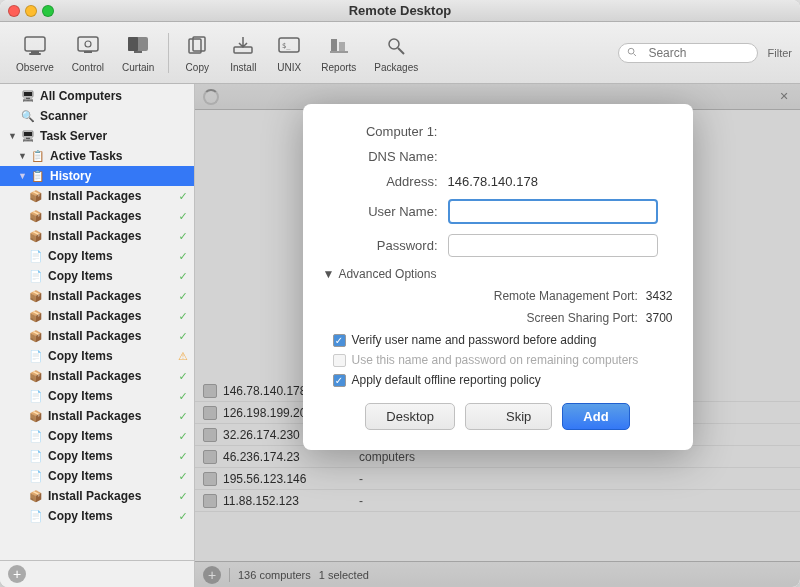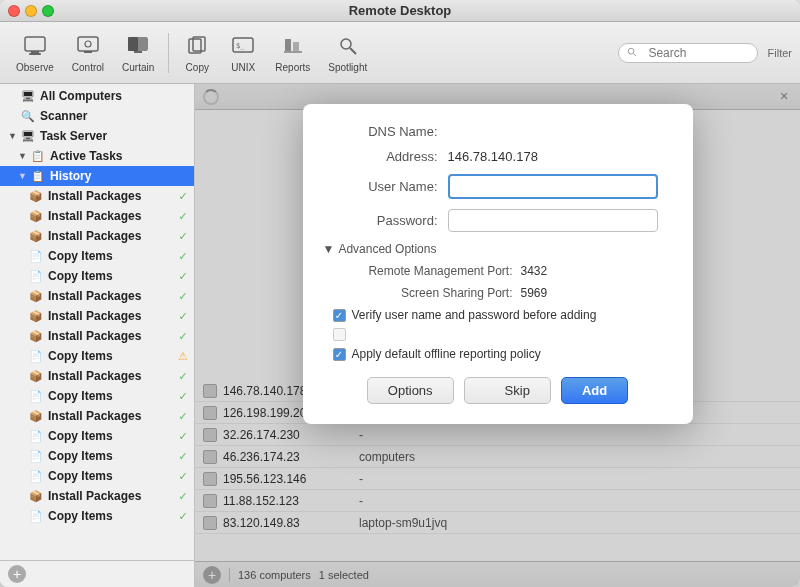--- a/index.html
+++ b/index.html
@@ -353,20 +353,21 @@
       font-size: 12px;
       margin-bottom: 8px;
     }
     .advanced-fields {
       padding-left: 10px;
     }
     .advanced-field {
       display: flex;
       align-items: center;
       margin-bottom: 8px;
+      justify-content: flex-end;
     }
     .advanced-label {
       text-align: right;
       width: 180px;
       margin-right: 8px;
       color: #555;
       font-size: 12px;
     }
     .advanced-value {
       color: #333;
@@ -484,20 +485,29 @@
         <svg width="24" height="22" viewBox="0 0 24 22">
           <rect x="4" y="4" width="12" height="14" rx="1" fill="none" stroke="#666" stroke-width="1.5"></rect>
           <rect x="8" y="2" width="12" height="14" rx="1" fill="none" stroke="#666" stroke-width="1.5"></rect>
         </svg>
       </div>
       <span class="toolbar-btn-label">Copy</span>
     </div>
     <div class="toolbar-btn">
       <div class="toolbar-btn-icon">
         <svg width="24" height="22" viewBox="0 0 24 22">
+          <rect x="3" y="12" width="18" height="6" rx="1" fill="none" stroke="#666" stroke-width="1.5"></rect>
+          <path d="M12 2 L12 11 M8 8 L12 12 L16 8" stroke="#666" stroke-width="1.5" fill="none"></path>
+        </svg>
+      </div>
+      <span class="toolbar-btn-label">Install</span>
+    </div>
+    <div class="toolbar-btn">
+      <div class="toolbar-btn-icon">
+        <svg width="24" height="22" viewBox="0 0 24 22">
           <rect x="2" y="3" width="20" height="14" rx="2" fill="none" stroke="#666" stroke-width="1.5"></rect>
           <text x="5" y="13" font-size="7" fill="#666" font-family="monospace">$_</text>
         </svg>
       </div>
       <span class="toolbar-btn-label">UNIX</span>
     </div>
     <div class="toolbar-btn">
       <div class="toolbar-btn-icon">
         <svg width="24" height="22" viewBox="0 0 24 22">
           <rect x="4" y="4" width="6" height="12" fill="#888"></rect>
@@ -508,21 +518,21 @@
       </div>
       <span class="toolbar-btn-label">Reports</span>
     </div>
     <div class="toolbar-btn">
       <div class="toolbar-btn-icon">
         <svg width="24" height="22" viewBox="0 0 24 22">
           <circle cx="10" cy="9" r="5" fill="none" stroke="#666" stroke-width="1.5"></circle>
           <line x1="14" y1="13" x2="20" y2="19" stroke="#666" stroke-width="2"></line>
         </svg>
       </div>
-      <span class="toolbar-btn-label">Spotlight</span>
+      <span class="toolbar-btn-label">Packages</span>
     </div>
     <div class="toolbar-spacer"></div>
     <div class="search-box">
       <svg width="12" height="12" viewBox="0 0 12 12">
         <circle cx="5" cy="5" r="3.5" fill="none" stroke="#999" stroke-width="1.2"></circle>
         <line x1="8" y1="8" x2="11" y2="11" stroke="#999" stroke-width="1.2"></line>
       </svg>
       <input type="text" placeholder="Search" style="">
     </div>
     <span class="filter-label">Filter</span>
@@ -686,37 +696,36 @@
         <div class="table-row">
           <div class="row-checkbox"></div>
           <span class="row-ip">195.56.123.146</span>
           <span class="row-name">-</span>
         </div>
         <div class="table-row">
           <div class="row-checkbox"></div>
           <span class="row-ip">11.88.152.123</span>
           <span class="row-name">-</span>
         </div>
-        <div class="table-row">
-          <div class="row-checkbox"></div>
-          <span class="row-ip">83.120.149.83</span>
-          <span class="row-name">laptop-sm9u1jvq</span>
-        </div>
       </div>
 
       <div class="table-footer">
         <div class="add-btn">+</div>
         <div class="separator-line"></div>
         <span>136 computers</span>
         <span>1 selected</span>
       </div>
 
       <div class="modal-overlay">
         <div class="modal">
 
+          <div class="modal-field">
+            <span class="modal-label">Computer 1:</span>
+            <span class="modal-value"></span>
+          </div>
 
           <div class="modal-field">
             <span class="modal-label">DNS Name:</span>
             <span class="modal-value"></span>
           </div>
 
           <div class="modal-field">
             <span class="modal-label">Address:</span>
             <span class="modal-value">146.78.140.178</span>
           </div>
@@ -737,45 +746,46 @@
               <span>Advanced Options</span>
             </div>
 
             <div class="advanced-fields">
               <div class="advanced-field">
                 <span class="advanced-label">Remote Management Port:</span>
                 <span class="advanced-value">3432</span>
               </div>
               <div class="advanced-field">
                 <span class="advanced-label">Screen Sharing Port:</span>
-                <span class="advanced-value">5969</span>
+                <span class="advanced-value">3700</span>
               </div>
             </div>
 
             <div class="checkbox-row">
               <div class="cb">
                 <span class="cb-checkmark">✓</span>
               </div>
               <span class="cb-label">Verify user name and password before adding</span>
             </div>
 
             <div class="checkbox-row">
               <div class="cb-disabled"></div>
+              <span class="cb-label-disabled">Use this name and password on remaining computers</span>
             </div>
 
             <div class="checkbox-row">
               <div class="cb">
                 <span class="cb-checkmark">✓</span>
               </div>
               <span class="cb-label">Apply default offline reporting policy</span>
             </div>
           </div>
 
           <div class="modal-buttons">
-            <button class="btn-cancel">Options</button>
+            <button class="btn-cancel">Desktop</button>
             <button class="btn-skip">Skip</button>
             <button class="btn-add">Add</button>
           </div>
 
         </div>
       </div>
 
     </div>
   </div>
 </div>

